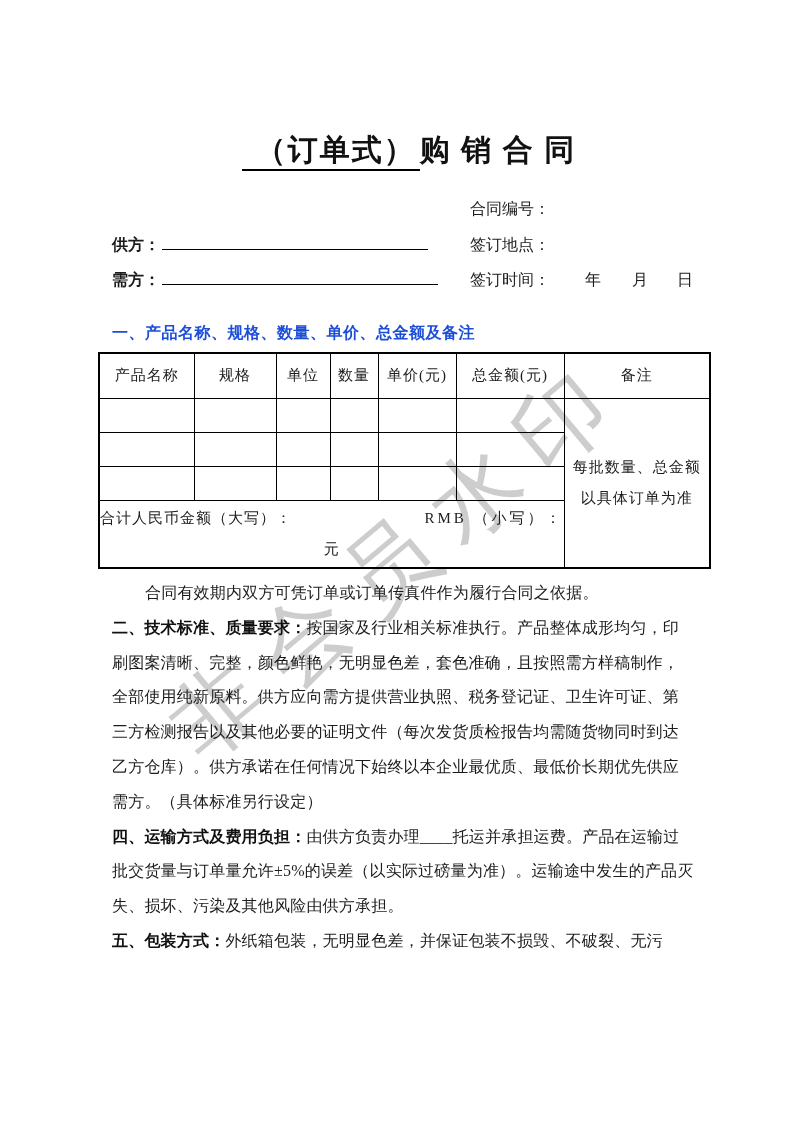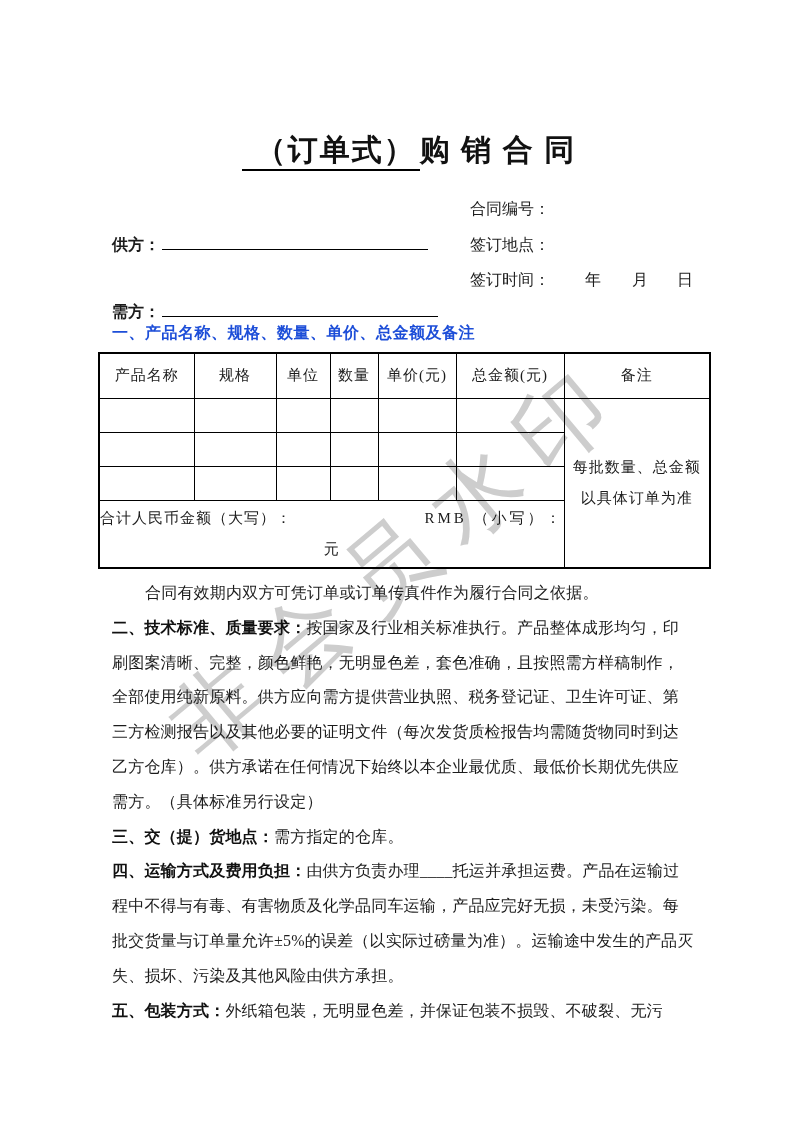--- a/index.html
+++ b/index.html
@@ -49,21 +49,21 @@
     border-bottom: 2px solid #000;
     padding: 0 4px 3px 14px;
   }
 
   
   .meta { position: absolute; font-size: 16px; }
   .lbl-bold { font-weight: bold; }
   .contract-no { left: 470px; top: 199px; }
   .row-supplier { left: 112px; top: 231px; }
   .sign-place  { left: 470px; top: 235px; }
-  .row-demander { left: 112px; top: 266px; margin-top: 32px; }
+  .row-demander { left: 112px; top: 266px; }
   .sign-time   { left: 470px; top: 270px; }
   .blank-line {
     display: inline-block;
     border-bottom: 1px solid #000;
     height: 19px;
     vertical-align: baseline;
     margin-left: 2px;
   }
   .blank-supplier { width: 266px; }
   .blank-demander { width: 276px; }
@@ -219,22 +219,20 @@
       </table>
 
     <div class="clauses">
       <p class="indent"><b></b><span>合同有效期内双方可凭订单或订单传真件作为履行合同之依据。</span></p>
       <p><b>二、技术标准、质量要求：</b><span>按国家及行业相关标准执行。产品整体成形均匀，印</span></p>
       <p><b></b><span>刷图案清晰、完整，颜色鲜艳，无明显色差，套色准确，且按照需方样稿制作，</span></p>
       <p><b></b><span>全部使用纯新原料。供方应向需方提供营业执照、税务登记证、卫生许可证、第</span></p>
       <p><b></b><span>三方检测报告以及其他必要的证明文件（每次发货质检报告均需随货物同时到达</span></p>
       <p><b></b><span>乙方仓库）。供方承诺在任何情况下始终以本企业最优质、最低价长期优先供应</span></p>
       <p><b></b><span>需方。（具体标准另行设定）</span></p>
-      <p><b>三、交（提）货地点：</b><span>需方指定的仓库。</span></p>
       <p><b>四、运输方式及费用负担：</b><span>由供方负责办理____托运并承担运费。产品在运输过</span></p>
-      <p><b></b><span>程中不得与有毒、有害物质及化学品同车运输，产品应完好无损，未受污染。每</span></p>
       <p><b></b><span>批交货量与订单量允许±5%的误差（以实际过磅量为准）。运输途中发生的产品灭</span></p>
       <p><b></b><span>失、损坏、污染及其他风险由供方承担。</span></p>
       <p><b>五、包装方式：</b><span>外纸箱包装，无明显色差，并保证包装不损毁、不破裂、无污</span></p>
     </div>
 
   </div>
 </div>
 
 </body></html>

